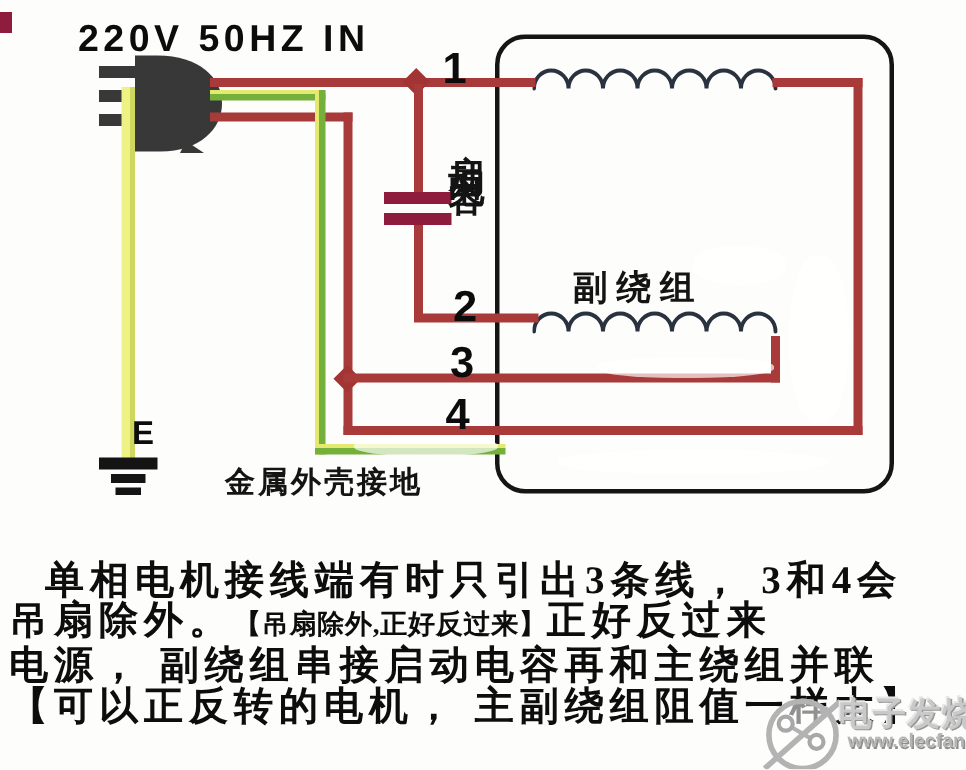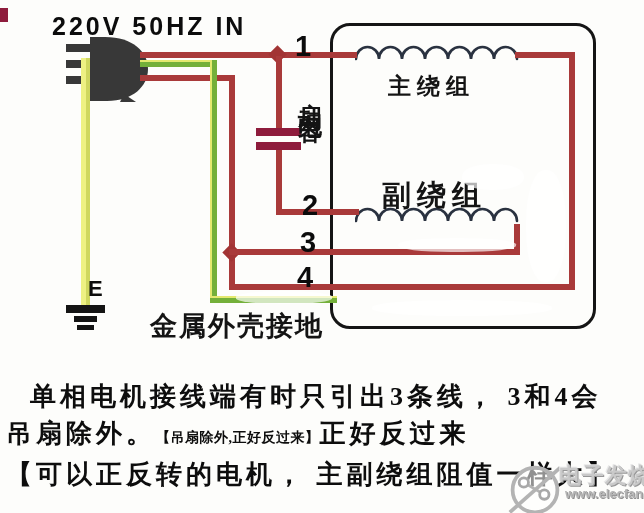--- a/index.html
+++ b/index.html
@@ -39,23 +39,23 @@
   }
   .gnd-bar{position:absolute;background:#141414;}
   .e-label{position:absolute;left:88px;top:276px;font-family:"Liberation Sans",sans-serif;
     font-weight:bold;font-size:22px;color:#0c0c0c;}
   .smudge{position:absolute;background:#ffffff;opacity:0.68;border-radius:45%;}
   
   .desc{
     position:absolute;left:6px;top:373px;width:636px;
     font-weight:bold;font-size:26px;line-height:27px;letter-spacing:4px;color:#0d0d0d;
   }
-  .desc .ln{white-space:nowrap;margin-top:10px;}
+  .desc .ln{white-space:nowrap;}
   .desc .indent{text-indent:24px;}
-  .desc .small{font-size:14px;letter-spacing:0.5px;}
+  .desc .small{font-size:18px;letter-spacing:0.5px;}
   
   .wm{position:absolute;left:507px;top:455px;width:159px;height:58px;}
   .wm-brand{
     position:absolute;left:52px;top:6px;font-weight:bold;font-size:22px;letter-spacing:1px;
     color:#c9c9c9;text-shadow:1px 1px 0 #979797,-1px -1px 0 #e8e8e8;white-space:nowrap;
   }
   .wm-url{
     position:absolute;left:58px;top:31px;font-family:"Liberation Sans",sans-serif;
     font-weight:bold;font-size:13px;color:#b5b5b5;text-shadow:1px 1px 0 #8f8f8f;white-space:nowrap;
   }
@@ -112,33 +112,33 @@
   <div class="gnd-bar" style="left:74px;top:316px;width:23px;height:6px;"></div>
   <div class="gnd-bar" style="left:77px;top:325px;width:17px;height:5px;"></div>
   <div class="e-label">E</div>
 
   <div class="terminal" style="left:295px;top:32px;">1</div>
   <div class="terminal" style="left:302px;top:191px;">2</div>
   <div class="terminal" style="left:300px;top:228px;">3</div>
   <div class="terminal" style="left:297px;top:263px;">4</div>
 
   <div class="cap-label">启动电容</div>
-  <div class="cjk-label" style="left:388px;top:71px;font-size:23px;letter-spacing:6px;">主绕组</div>
-  <div class="cjk-label" style="left:382px;top:176px;font-size:29px;letter-spacing:6px;">副绕组</div>
-  <div class="cjk-label" style="left:150px;top:308px;font-size:27px;letter-spacing:2px;text-align:right;">金属外壳接地</div>
+  <div class="cjk-label" style="left:382px;top:176px;font-size:23px;letter-spacing:6px;">副绕组</div>
+  <div class="cjk-label" style="left:150px;top:308px;font-size:20px;letter-spacing:2px;text-align:right;">金属外壳接地</div>
 
   <div class="smudge" style="left:398px;top:238px;width:118px;height:14px;"></div>
   <div class="smudge" style="left:526px;top:170px;width:40px;height:112px;"></div>
   <div class="smudge" style="left:462px;top:164px;width:62px;height:26px;"></div>
   <div class="smudge" style="left:236px;top:291px;width:96px;height:13px;"></div>
   <div class="smudge" style="left:372px;top:300px;width:180px;height:16px;"></div>
 
   <div class="desc">
     <div class="ln indent">单相电机接线端有时只引出3条线， 3和4会</div>
     <div class="ln"><span>吊扇除外。</span><span class="small">【吊扇除外,正好反过来】</span><span>正好反过来</span></div>
+    <div class="ln">电源， 副绕组串接启动电容再和主绕组并联</div>
     <div class="ln">【可以正反转的电机， 主副绕组阻值一样大】</div>
   </div>
 
   <div class="wm">
     <svg class="abs" style="left:0;top:6px;" width="56" height="56" viewBox="0 0 60 60">
       <circle cx="30" cy="31" r="24" fill="rgba(255,255,255,0.55)" stroke="#b3b3b3" stroke-width="4"></circle>
       <line x1="3" y1="55" x2="57" y2="7" stroke="#b3b3b3" stroke-width="4"></line>
       <line x1="18" y1="23" x2="40" y2="36" stroke="#b3b3b3" stroke-width="3"></line>
       <circle cx="18" cy="23" r="5" fill="#ffffff" stroke="#a8a8a8" stroke-width="3"></circle>
       <circle cx="40" cy="36" r="5" fill="#ffffff" stroke="#a8a8a8" stroke-width="3"></circle>

